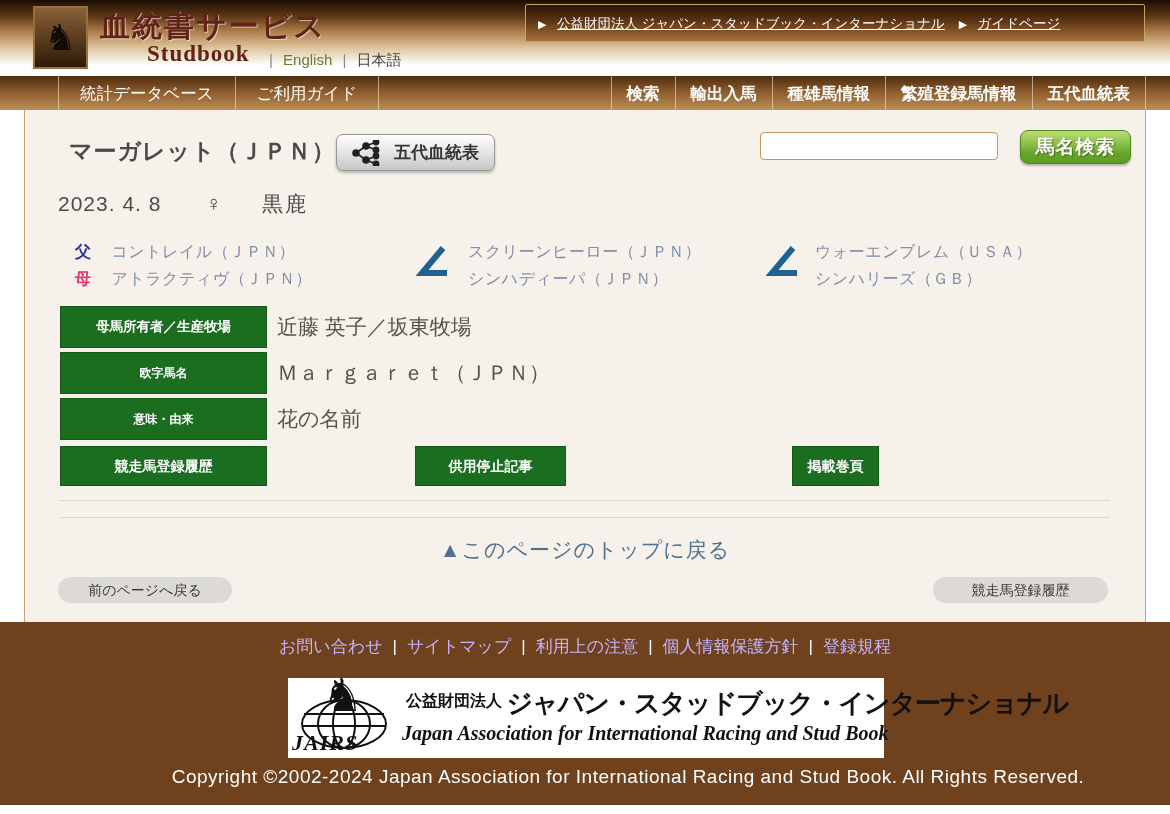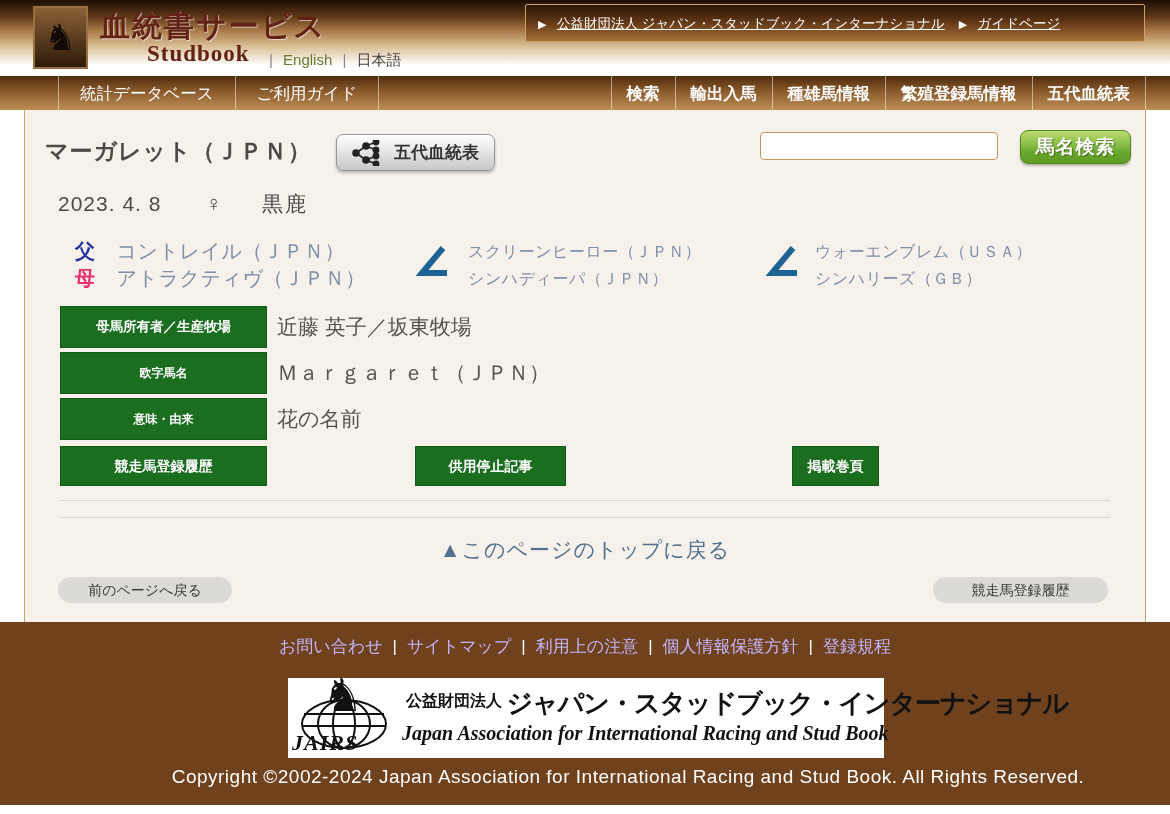--- a/index.html
+++ b/index.html
@@ -34,39 +34,39 @@
   .nav-left{position:absolute;left:58px;top:0;display:flex;height:34px;}
   .nav-right{position:absolute;right:24px;top:0;display:flex;height:34px;}
   .nav-item{color:#fff;line-height:34px;padding:0 21px;font-size:16.5px;white-space:nowrap;
             border-left:1px solid rgba(250,240,225,.55);cursor:pointer;}
   .nav-left .nav-item:last-child,.nav-right .nav-item:last-child{border-right:1px solid rgba(250,240,225,.55);}
   .nav-right .nav-item{font-weight:bold;padding:0 15px;}
 
   
   .content{position:absolute;left:24px;top:110px;width:1122px;height:512px;box-sizing:border-box;
            background:#f6f1ea;border-left:1px solid #cfa368;border-right:1px solid #cfa368;}
-  .horse-name{position:absolute;left:20px;top:26px;font-size:23px;font-weight:bold;color:#4c4a47;letter-spacing:1px;}
+  .horse-name{position:absolute;left:44px;top:26px;font-size:23px;font-weight:bold;color:#4c4a47;letter-spacing:1px;}
   .ped-chart-btn{position:absolute;left:311px;top:24px;height:37px;padding:0 15px;box-sizing:border-box;
                  background:linear-gradient(180deg,#ffffff 0%,#e7e7e7 45%,#c7c7c7 100%);
                  border:1px solid #979797;border-radius:7px;box-shadow:0 2px 3px rgba(0,0,0,.25);
                  display:flex;align-items:center;gap:10px;cursor:pointer;}
   .ped-chart-btn .lbl{font-size:17px;font-weight:bold;color:#333;}
   .search-input{position:absolute;left:735px;top:22px;width:238px;height:28px;box-sizing:border-box;
                 border:1px solid #c8955a;border-radius:4px;background:#fff;font-size:15px;padding:0 8px;}
   .search-btn{position:absolute;left:995px;top:20px;width:111px;height:34px;
               background:linear-gradient(180deg,#bcdb72 0%,#8cc04a 40%,#66a52b 70%,#5f9c24 100%);
               border:1px solid #4e8a1d;border-radius:8px;box-shadow:0 2px 2px rgba(0,0,0,.25);
               color:#fff;font-family:"Liberation Serif","DejaVu Serif",serif;font-weight:bold;font-size:19px;
               letter-spacing:1px;text-shadow:1px 1px 1px rgba(60,90,20,.8);cursor:pointer;}
   .birth-row{position:absolute;left:33px;top:80px;display:flex;align-items:center;color:#4c4a47;}
   .birth-date{font-size:21px;letter-spacing:1px;}
   .sex-symbol{font-size:22px;margin-left:44px;}
   .coat-color{font-size:21px;margin-left:40px;letter-spacing:2px;}
 
-  .ped-col1{position:absolute;left:50px;top:128px;line-height:27px;font-size:20px;}
+  .ped-col1{position:absolute;left:50px;top:128px;line-height:27px;font-size:16px;}
   .ped-line{white-space:nowrap;}
   .ped-rel{font-weight:bold;margin-right:16px;}
   .rel-sire{color:#23339b;}
   .rel-dam{color:#e8316e;}
   .ped-link{color:#7d8ea9;text-decoration:none;letter-spacing:.5px;}
   .ped-names{position:absolute;line-height:27px;font-size:16px;top:128px;}
   .ped-names.g2{left:443px;}
   .ped-names.g3{left:790px;}
   .angle-icon{position:absolute;top:136px;}
   .angle-icon.a2{left:388px;}

